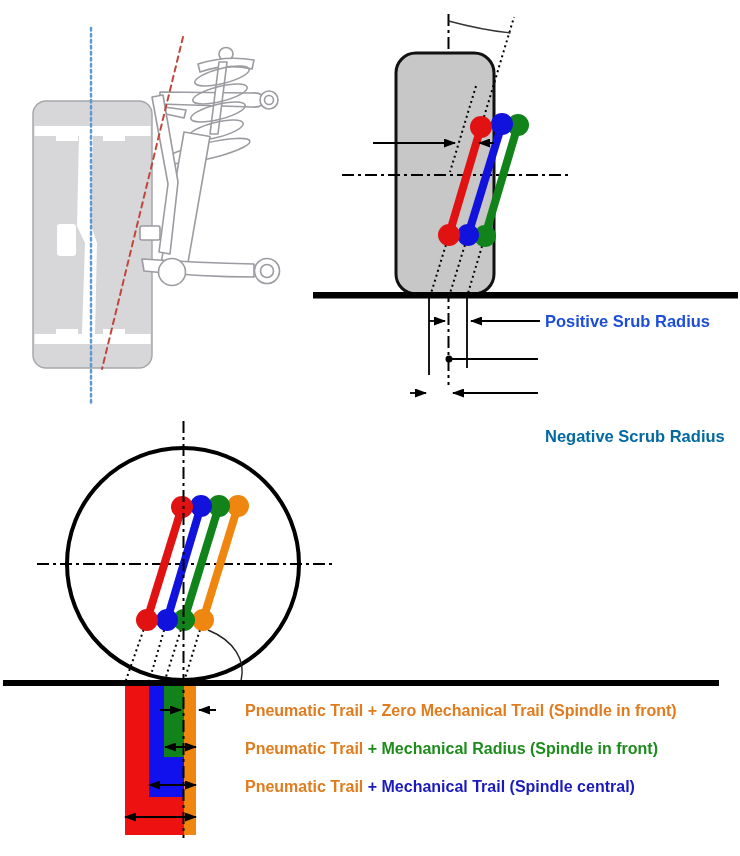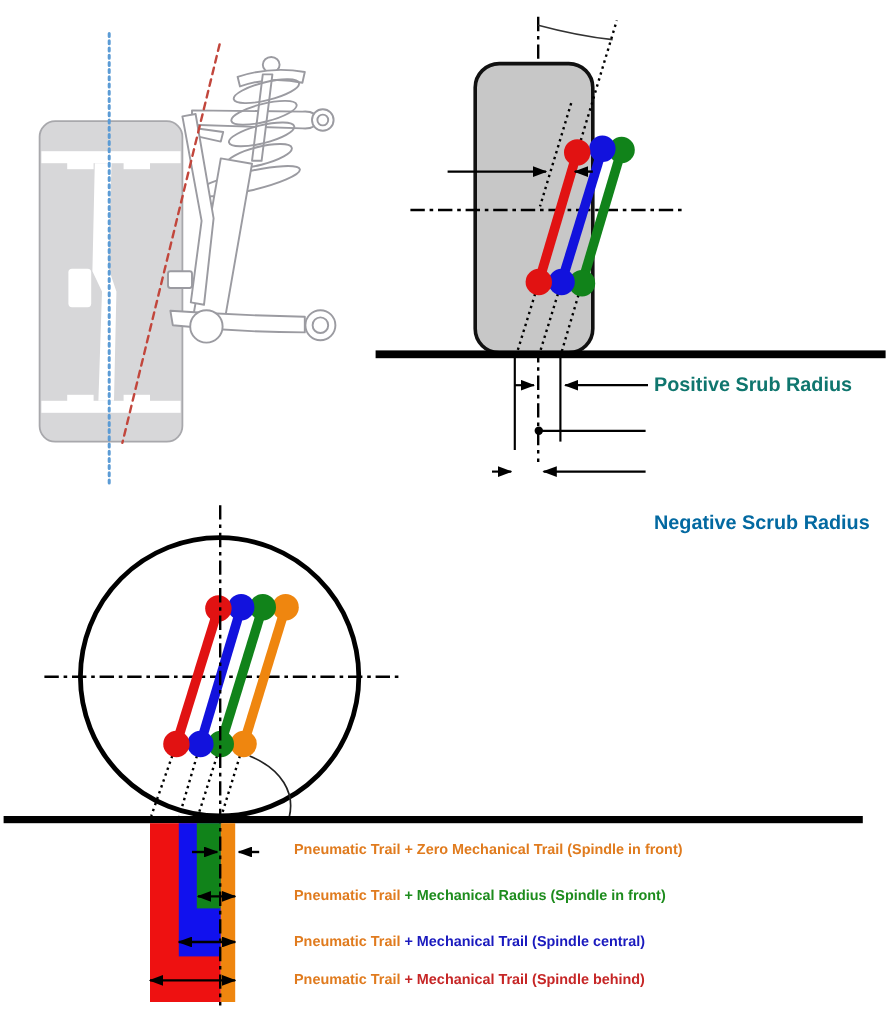--- a/index.html
+++ b/index.html
@@ -1,21 +1,21 @@
 <!DOCTYPE html>
 <html><head>
 <meta charset="utf-8">
 <style>
   html,body{margin:0;padding:0;background:#fff;}
   #stage{position:relative;width:740px;height:856px;background:#ffffff;overflow:hidden;
          font-family:"Liberation Sans", sans-serif;}
   #stage svg{position:absolute;left:0;top:0;}
   .label{position:absolute;font-weight:bold;white-space:nowrap;line-height:1.15;}
   .scrub-label{font-size:16.5px;}
-  .trail-label{font-size:12px;}
+  .trail-label{font-size:16px;}
 </style>
 </head>
 <body>
 
 <div id="stage">
 
 <svg width="740" height="856" viewBox="0 0 740 856">
   <defs>
     <marker id="arr" viewBox="0 0 12 9" refX="11" refY="4.5" markerWidth="12" markerHeight="9" orient="auto-start-reverse" markerUnits="userSpaceOnUse">
       <path d="M0,0 L12,4.5 L0,9 Z" fill="#000"></path>
@@ -163,29 +163,26 @@
     <g stroke="#000" stroke-width="2">
       <line x1="160" y1="710" x2="181" y2="710" marker-end="url(#arr)"></line>
       <line x1="216" y1="710" x2="199" y2="710" marker-end="url(#arr)"></line>
       <line x1="165" y1="747" x2="196" y2="747" marker-start="url(#arr)" marker-end="url(#arr)"></line>
       <line x1="149" y1="785" x2="196" y2="785" marker-start="url(#arr)" marker-end="url(#arr)"></line>
       <line x1="125" y1="817" x2="196" y2="817" marker-start="url(#arr)" marker-end="url(#arr)"></line>
     </g>
   </g>
 </svg>
 
-<div class="label scrub-label" style="left: 545px; top: 312px; color: #0f766e;">Positive Srub Radius</div>
+<div class="label scrub-label" style="left: 545px; top: 312px; color: #1d4ed8;">Positive Srub Radius</div>
 <div class="label scrub-label" style="left: 545px; top: 383px; color: #0369a1; margin-top: 44px;">Negative Scrub Radius</div>
 
 <div class="label trail-label" style="left:245px;top:702px">
   <span style="color: rgb(224, 123, 30);">Pneumatic Trail </span><span style="color: rgb(224, 123, 30);">+ Zero Mechanical Trail (Spindle in front)</span>
 </div>
 <div class="label trail-label" style="left:245px;top:740px">
   <span style="color: rgb(224, 123, 30);">Pneumatic Trail </span><span style="color: rgb(29, 140, 29);">+ Mechanical Radius (Spindle in front)</span>
 </div>
 <div class="label trail-label" style="left:245px;top:778px">
   <span style="color: rgb(224, 123, 30);">Pneumatic Trail </span><span style="color: rgb(26, 26, 190); margin-top: 12px;">+ Mechanical Trail (Spindle central)</span>
 </div>
-<div class="label trail-label" style="left:245px;top:810px">
-  <span style="color: rgb(224, 123, 30);">Pneumatic Trail </span><span style="color: rgb(198, 38, 38);">+ Mechanical Trail (Spindle behind)</span>
-</div>
 
 </div>
 
 </body></html>

